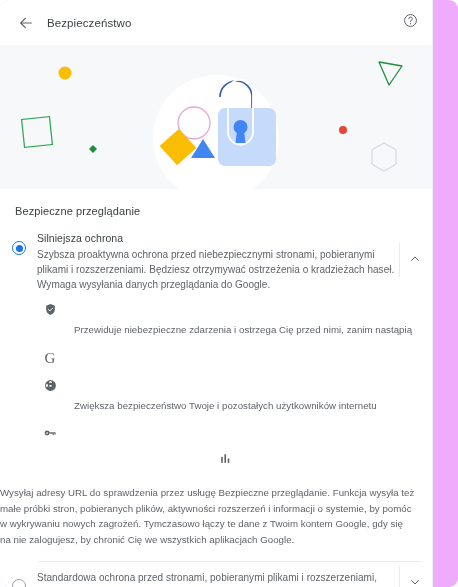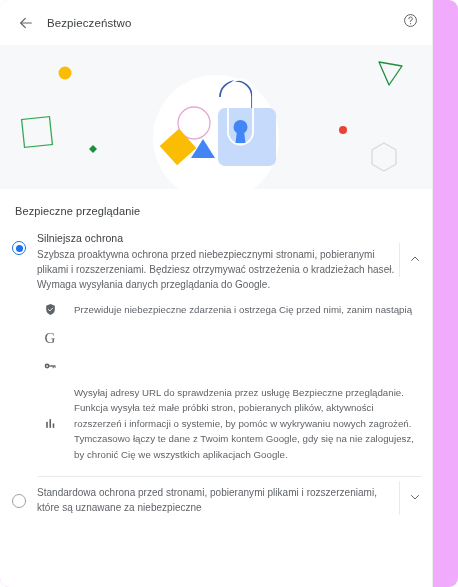--- a/index.html
+++ b/index.html
@@ -168,40 +168,41 @@
 
   
   .bullets {
     padding: 10px 8px 12px 0;
   }
   .bullet {
     display: flex;
     align-items: flex-start;
     margin-bottom: 12px;
   }
-  .bullet:last-child { margin-bottom: 2px; }
+  .bullet:last-child { margin-bottom: 2px; flex-direction: column; }
   .bullet-icon {
     flex: 0 0 auto;
     width: 24px;
     margin-left: 38px;
     margin-right: 12px;
     display: flex;
     align-items: flex-start;
     justify-content: center;
     padding-top: 1px;
     color: #5f6368;
   }
   .bullet-icon.center-v { align-items: center; padding-top:0; align-self: center; }
   .bullet-text {
     flex: 1 1 auto;
     font-size: 9.7px;
     line-height: 15.5px;
     color: #5f6368;
     padding-right: 8px;
     letter-spacing: 0.02px;
+    margin-top: 20px;
   }
   .g-letter {
     font-family: "Liberation Serif", serif;
     font-size: 15px;
     color: #5f6368;
     line-height: 1;
     font-weight: 400;
   }
   .bullet-last { align-items: center; }
 </style>
@@ -288,20 +289,30 @@
           </div>
           <div class="bullet-text">Przewiduje niebezpieczne zdarzenia i ostrzega Cię przed nimi, zanim nastąpią</div>
         </div>
 
         <div class="bullet">
           <div class="bullet-icon">
             <span class="g-letter">G</span>
           </div>
         </div>
 
+        <div class="bullet">
+          <div class="bullet-icon">
+            <svg width="13" height="13" viewBox="0 0 24 24" fill="#5f6368">
+              <path d="M12 2a10 10 0 1 0 0 20 10 10 0 0 0 0-20Zm0 1.6c1.2 0 2.3 1.2 3 3.2-.9.2-1.9.3-3 .3s-2.1-.1-3-.3c.7-2 1.8-3.2 3-3.2Z"></path>
+              <path d="M4.2 9.3c.9.3 2 .5 3.2.7-.1.6-.1 1.3-.1 2s0 1.4.1 2c-1.2.2-2.3.4-3.2.7a8.4 8.4 0 0 1 0-5.4Z" fill="#f7f8f9"></path>
+              <path d="M10 14.4c.6.1 1.3.1 2 .1s1.4 0 2-.1c-.1-.6-.1-1.1-.1-1.7s0-1.1.1-1.7c-.6.1-1.3.1-2 .1s-1.4 0-2-.1c.1.6.1 1.1.1 1.7s0 1.1-.1 1.7Z" fill="#f7f8f9"></path>
+            </svg>
+          </div>
+          <div class="bullet-text">Zwiększa bezpieczeństwo Twoje i pozostałych użytkowników internetu</div>
+        </div>
 
         <div class="bullet">
           <div class="bullet-icon">
             <svg width="14" height="14" viewBox="0 0 24 24" fill="#5f6368">
               <circle cx="7" cy="12" r="4.2"></circle>
               <circle cx="7" cy="12" r="1.5" fill="#ffffff"></circle>
               <rect x="10.5" y="10.8" width="11" height="2.4"></rect>
               <rect x="16.5" y="12.8" width="1.9" height="3"></rect>
               <rect x="19.8" y="12.8" width="1.8" height="2.2"></rect>
             </svg>

